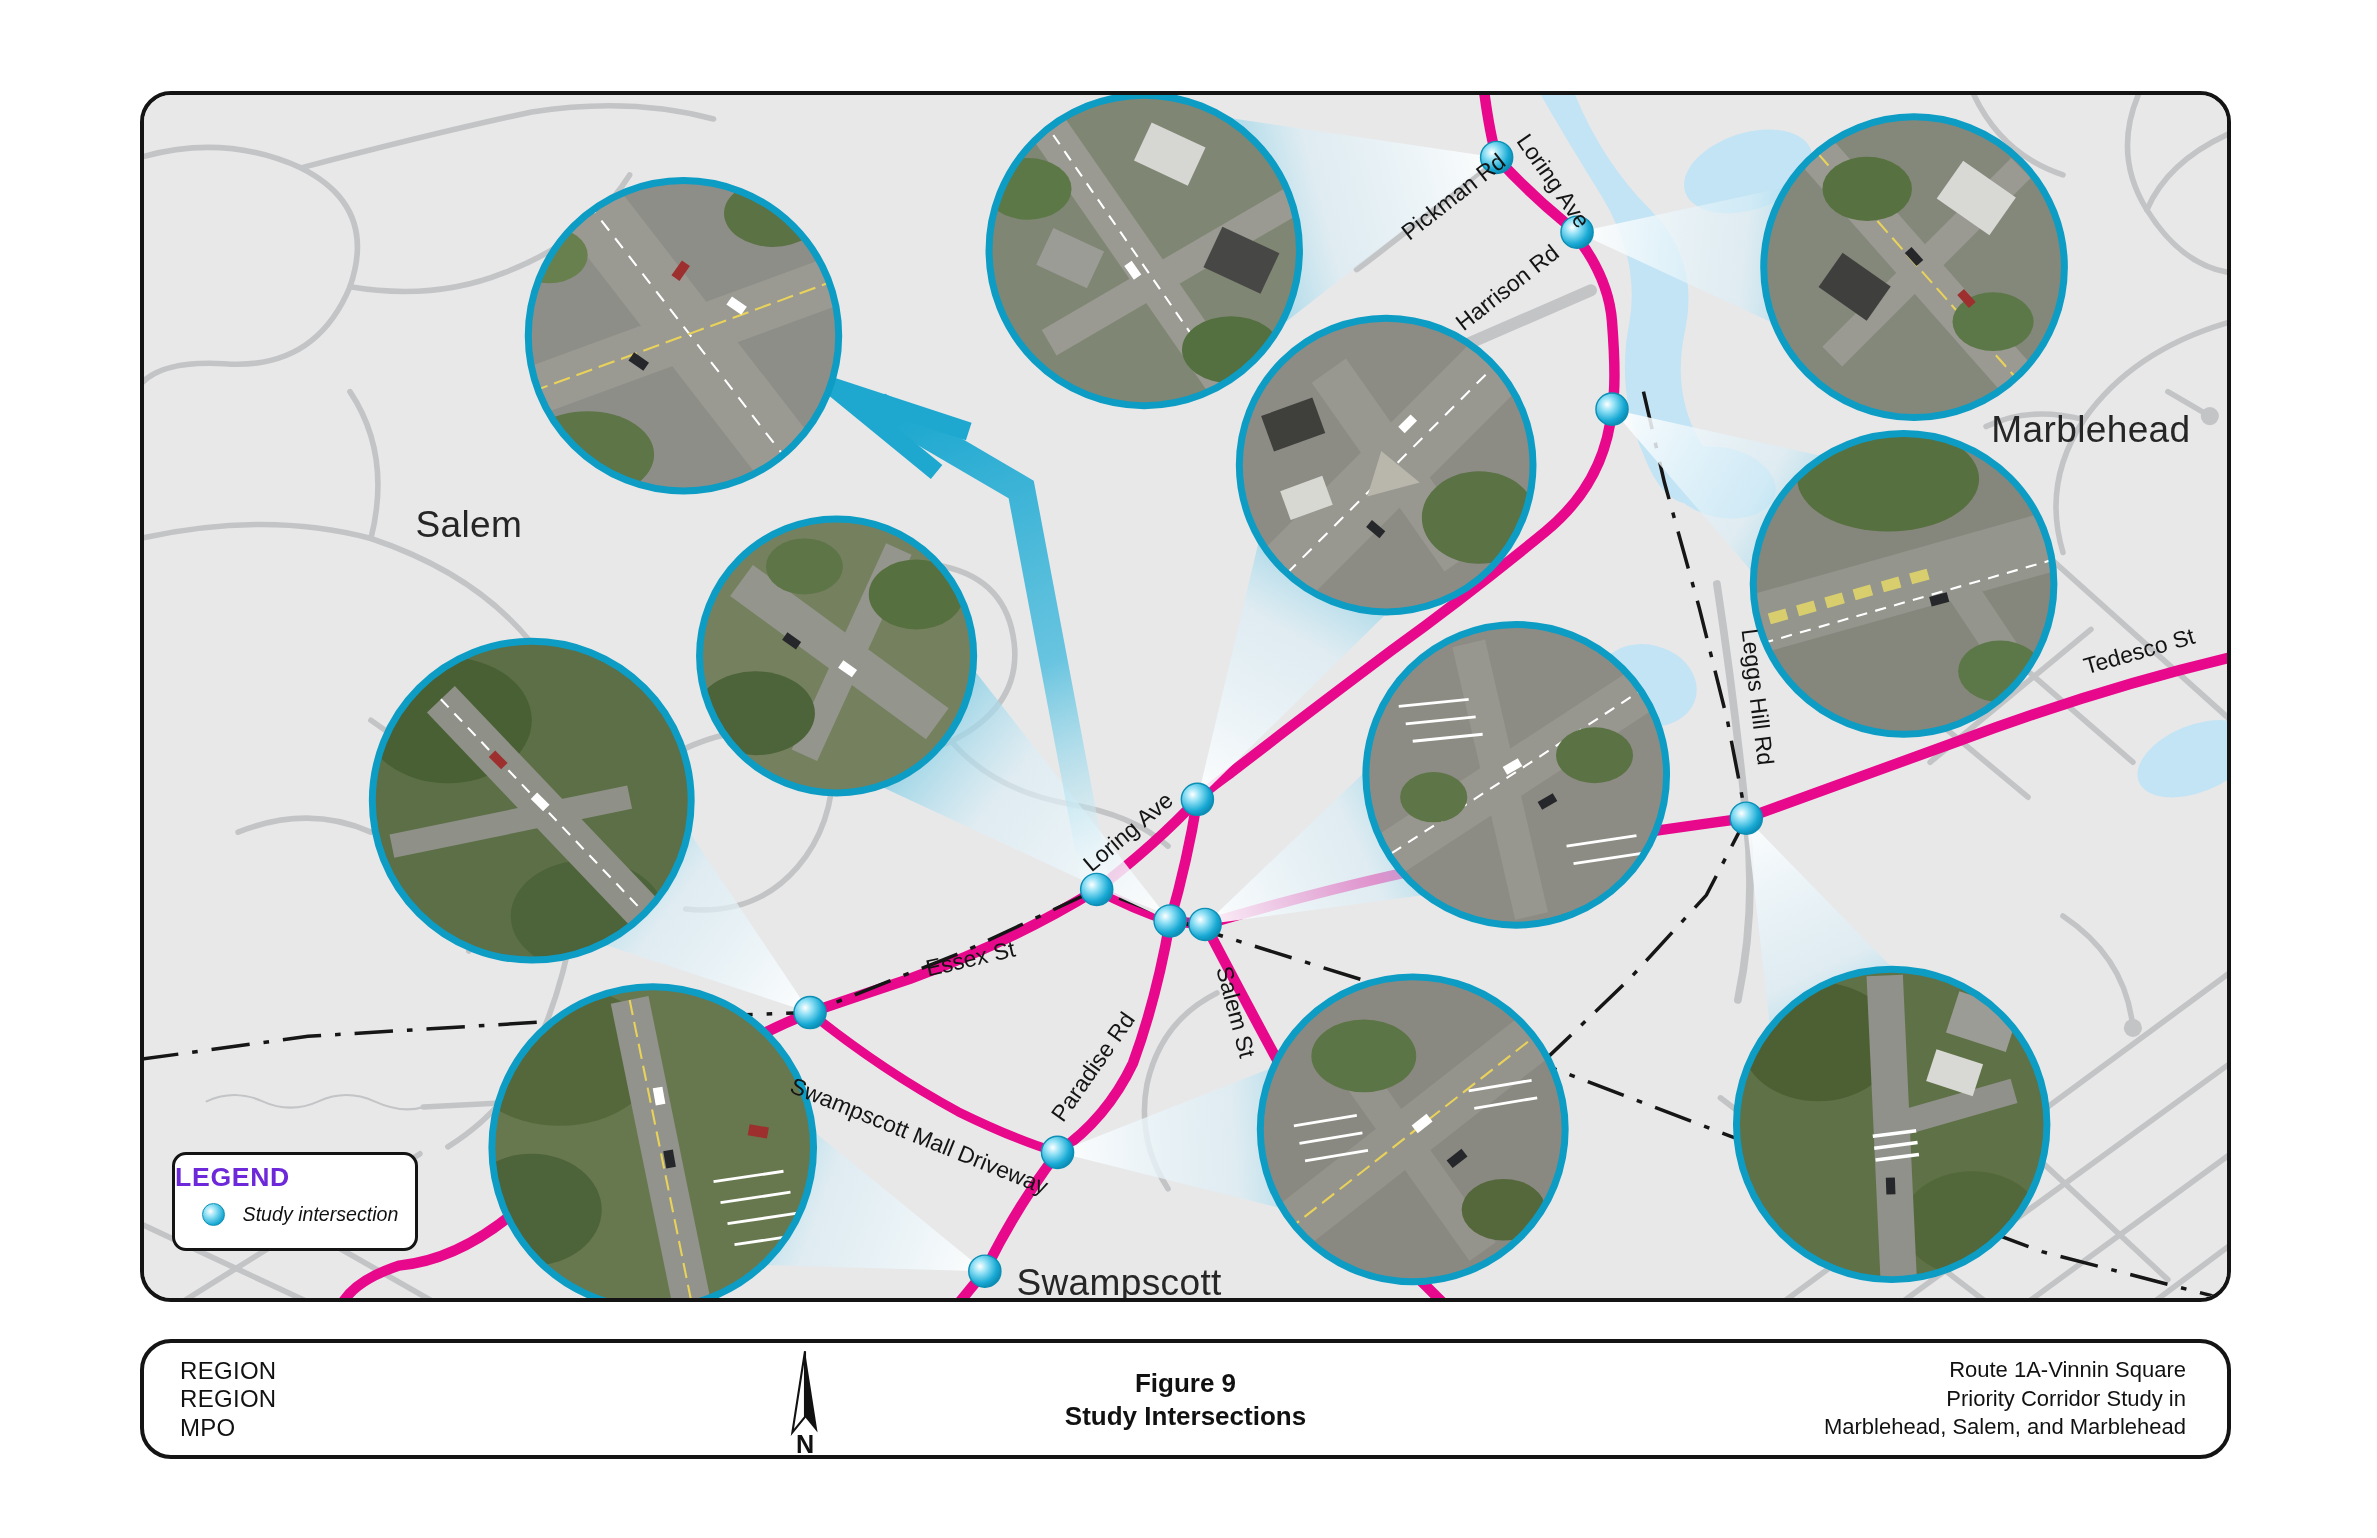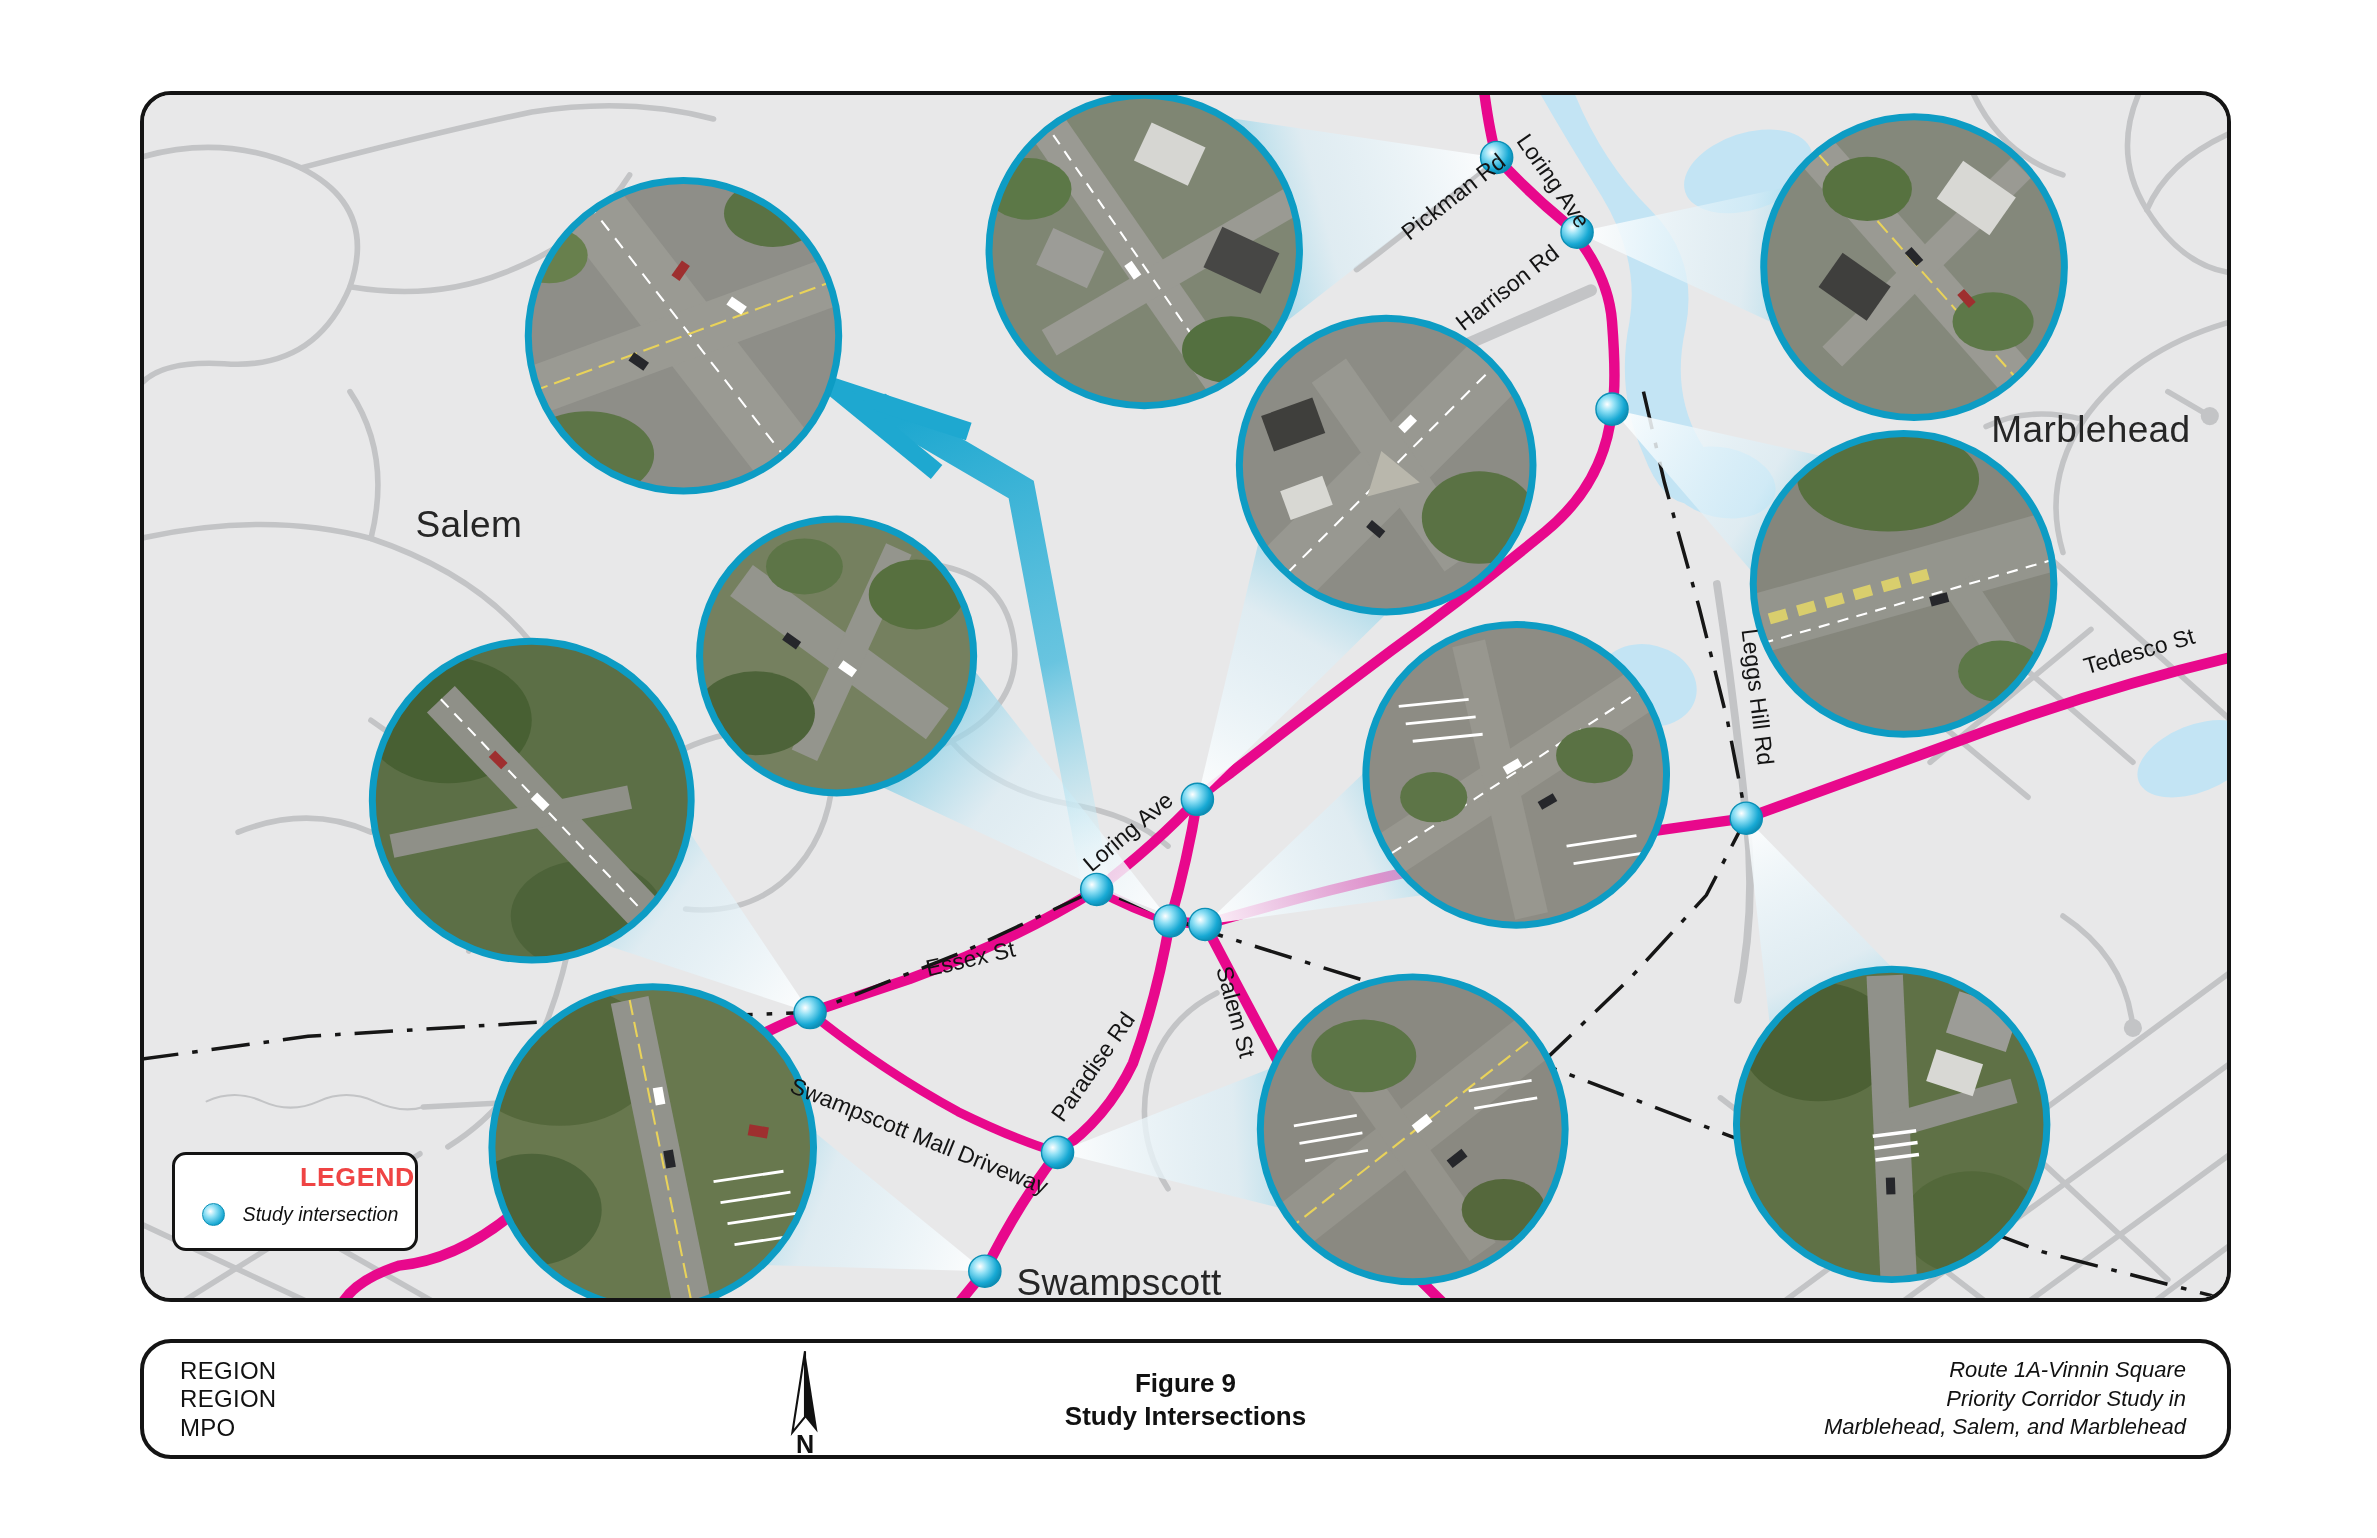--- a/index.html
+++ b/index.html
@@ -5,35 +5,35 @@
   html,body{margin:0;padding:0;background:#fff;}
   #page{position:relative;width:2377px;height:1538px;background:#ffffff;overflow:hidden;
         font-family:"Liberation Sans", sans-serif;}
   
   #map-frame{position:absolute;left:140px;top:91px;width:2091px;height:1211px;
              background:#e8e8e9;border:4.2px solid #141414;border-radius:31px;overflow:hidden;box-sizing:border-box;}
   #map-svg{position:absolute;left:-4.2px;top:-4.2px;}
   
   #legend{position:absolute;left:28px;top:1057px;width:246px;height:99px;background:#fff;
           border:3.5px solid #141414;border-radius:14px;box-sizing:border-box;z-index:30;}
-  #legend .ttl{text-align:right;font-size:26.6px;font-weight:bold;color:#ef4444;margin-top:7px;letter-spacing:0.7px;}
+  #legend .ttl{text-align:left;font-size:26.6px;font-weight:bold;color:#6d28d9;margin-top:7px;letter-spacing:0.7px;}
   #legend .row{display:flex;align-items:center;margin:9.8px 0 0 26.6px;}
   #legend .dot{width:21px;height:21px;border-radius:50%;
     background:radial-gradient(circle at 35% 35%, #ffffff 0%, #8fe0f5 30%, #1aa9d3 70%, #0a80a6 100%);
     border:1.4px solid #0b8fb5;}
   #legend .lbl{font-size:19.6px;color:#111;margin-left:18px;font-style:italic;}
   
   #footer-bar{position:absolute;left:140px;top:1339px;width:2091px;height:120px;background:#fff;
               border:4.2px solid #141414;border-radius:31px;box-sizing:border-box;}
   #footer-left{position:absolute;left:36px;top:50%;transform:translateY(-50%);
                font-size:24px;color:#111;line-height:1.18;letter-spacing:0.3px;}
   #footer-center{position:absolute;left:50%;top:50%;transform:translate(-50%,-50%);
                  text-align:center;font-size:26px;font-weight:bold;color:#111;line-height:1.25;}
   #footer-right{position:absolute;right:41px;top:50%;transform:translateY(-50%);
-                text-align:right;font-style:italic;font-size:22px;color:#111;line-height:1.3;}
+                text-align:right;font-size:22px;color:#111;line-height:1.3;}
   #north{position:absolute;left:640px;top:4.2px;width:42px;height:112px;}
   svg text{font-family:"Liberation Sans", sans-serif;}
   .roadlbl{font-size:33px;fill:#141414;}
   .townlbl{font-size:53px;fill:#262626;letter-spacing:.5px;}
 </style>
 </head>
 <body>
 
 <div id="page">
 

